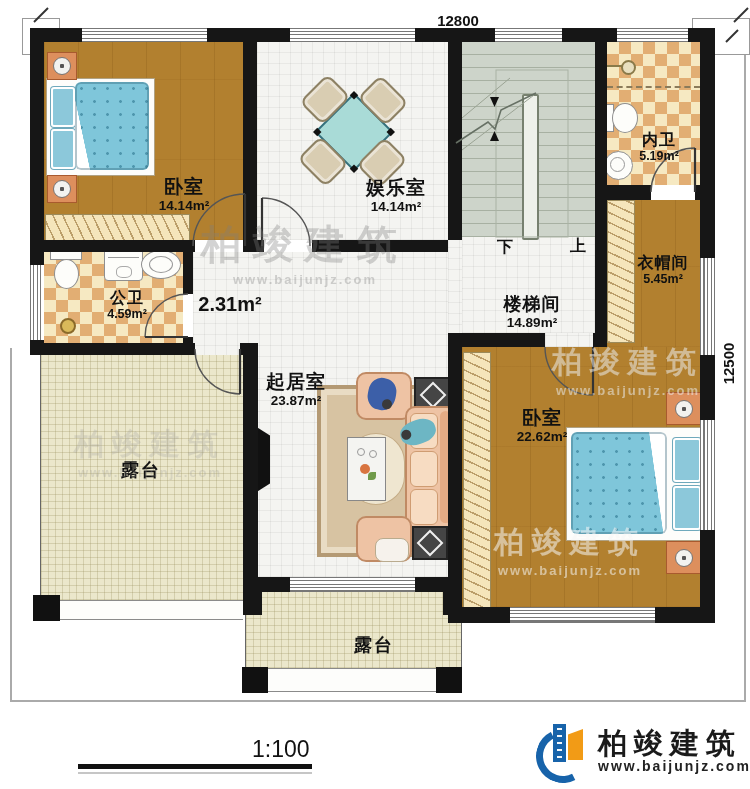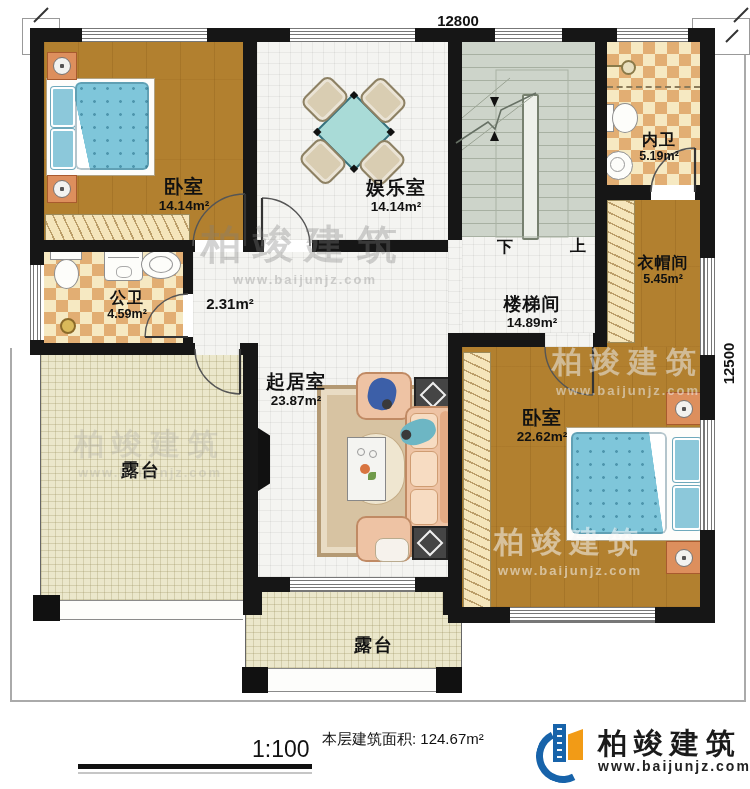--- a/index.html
+++ b/index.html
@@ -273,21 +273,21 @@
   </div>
   <div class="room-label sm" style="left:663px;top:270px">
     <div class="rn">衣帽间</div>
     <div class="ra">5.45m²</div>
   </div>
   <div class="room-label sm" style="left:127px;top:305px">
     <div class="rn">公卫</div>
     <div class="ra">4.59m²</div>
   </div>
   <div class="room-label" style="left:230px;top:304px">
-    <div class="ra" style="font-size:15px">2.31m²</div>
+    <div class="ra" style="font-size:20px">2.31m²</div>
   </div>
   <div class="room-label" style="left:532px;top:312px">
     <div class="rn" style="font-size:18px">楼梯间</div>
     <div class="ra">14.89m²</div>
   </div>
   <div class="room-label" style="left:296px;top:390px">
     <div class="rn">起居室</div>
     <div class="ra">23.87m²</div>
   </div>
   <div class="room-label" style="left:542px;top:426px">
@@ -320,21 +320,20 @@
   </div>
   <div class="watermark small" style="left:150px;top:452px;color:rgba(150,150,150,.25)">
     <div class="w1">柏竣建筑</div>
     <div class="w2">www.baijunjz.com</div>
   </div>
 
   <div class="title-scale" style="left:252px;top:736px">1:100</div>
   <div class="title-underline1" style="left:78px;top:764px;width:234px;height:5px"></div>
   <div class="title-underline2" style="left:78px;top:772px;width:234px;height:2px"></div>
   <div class="info" style="left:322px;top:727px">
-    <div><span>本层建筑面积:</span> <span>124.67m²</span></div>
   </div>
 
   <div class="logo-mark" style="left:536px;top:720px;width:56px;height:56px">
     <span class="logo-swoosh"></span>
     <span class="logo-bldg-orange"></span>
     <span class="logo-bldg-blue"></span>
   </div>
   <div class="brand-name" style="left:598px;top:724px">柏竣建筑</div>
   <div class="brand-url" style="left:598px;top:758px">www.baijunjz.com</div>
 

